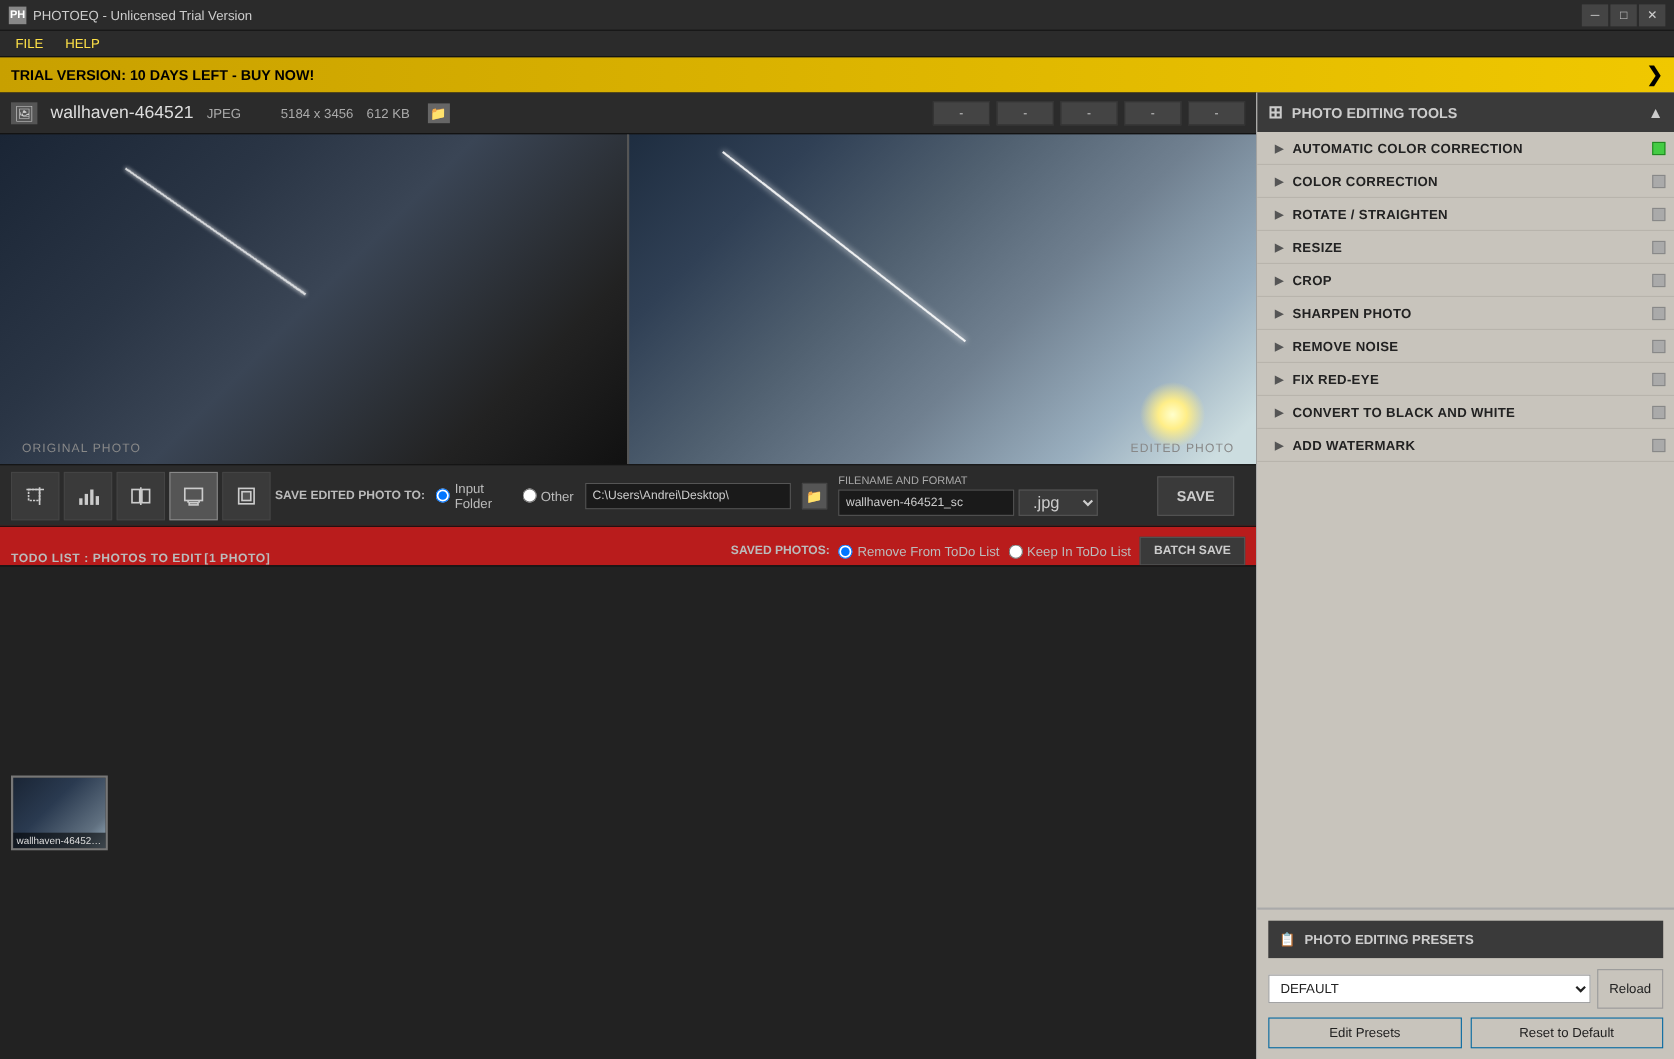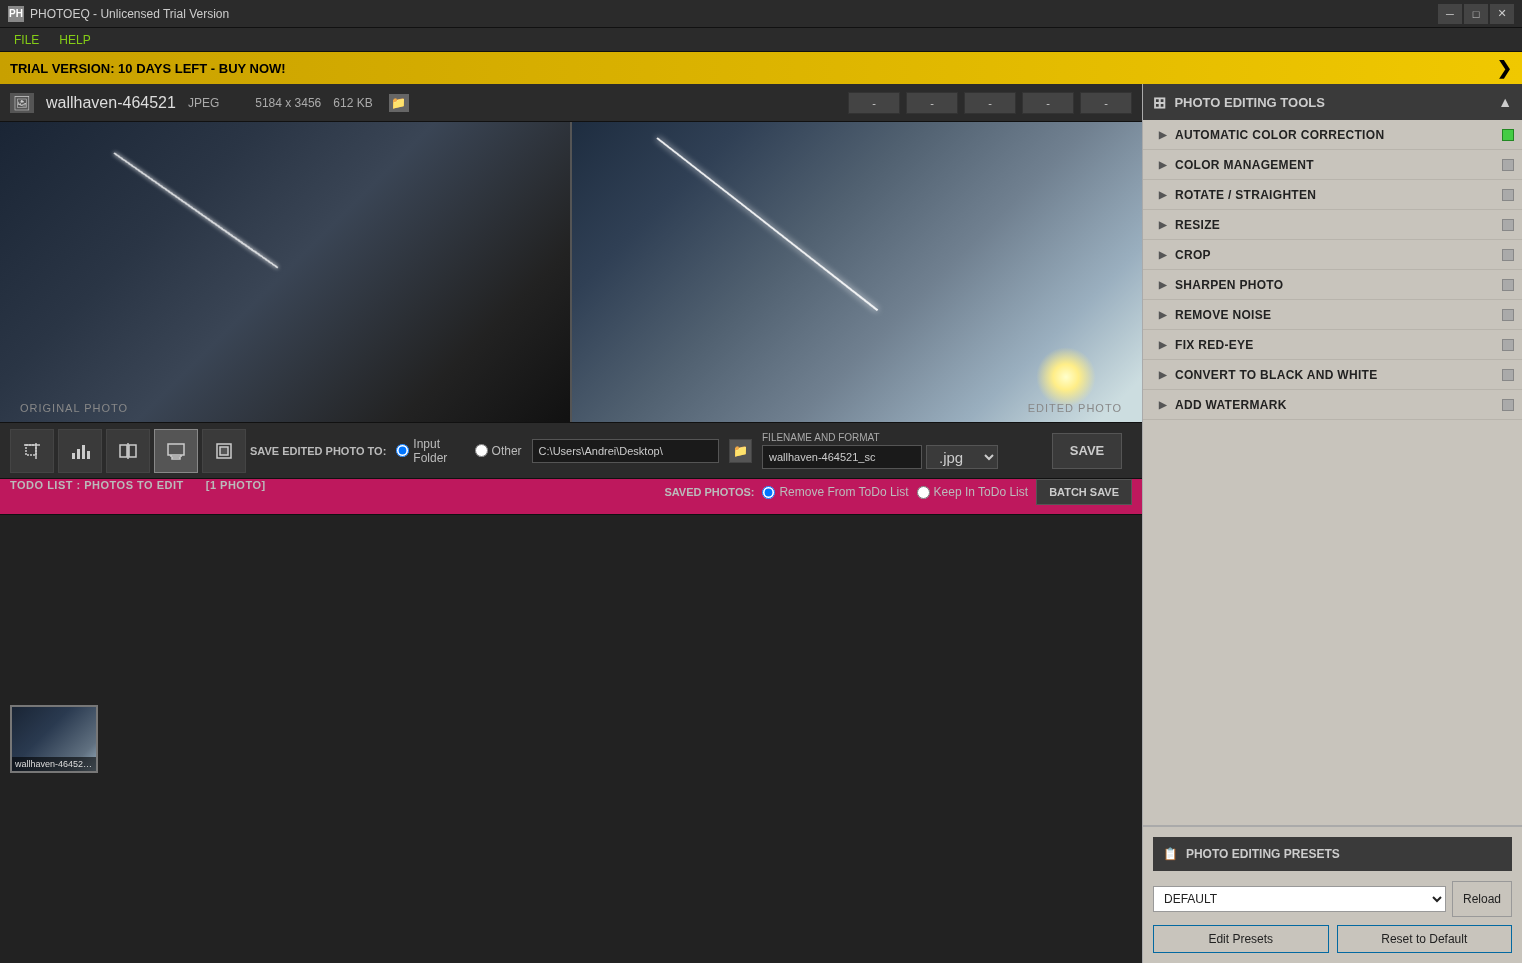--- a/index.html
+++ b/index.html
@@ -22,21 +22,21 @@
 
     
     #menubar {
       background: #2b2b2b;
       height: 24px;
       display: flex;
       align-items: center;
       padding: 0 4px;
       border-bottom: 1px solid #111;
     }
-    #menubar .menu-item { padding: 2px 10px; color: #84cc16; cursor: pointer; font-size: 12px; }
+    #menubar .menu-item { padding: 2px 10px; color: #fde047; cursor: pointer; font-size: 12px; }
 
     
     #trial-banner {
       background: linear-gradient(90deg, #c8a000, #f0c800);
       height: 32px;
       display: flex;
       align-items: center;
       justify-content: space-between;
       padding: 0 10px;
       color: #000;
@@ -167,27 +167,27 @@
     .format-select {
       height: 24px; background: #3a3a3a; border: 1px solid #555; color: #ccc; font-size: 15px; padding: 0 8px;
     }
     .save-btn {
       height: 36px; min-width: 70px; background: #3a3a3a; border: 1px solid #555; color: #ccc; cursor: pointer; font-size: 13px; font-weight: bold; margin-left: 44px;
     }
     .filename-format-group { display: flex; align-items: center; gap: 4px; }
 
     
     #todo-bar {
-      background: #be185d;
+      background: #b91c1c;
       height: 36px;
       display: flex;
-      align-items: flex-start;
+      align-items: flex-end;
       padding: 0 10px;
       border-top: 1px solid #111;
-      gap: 22px;
+      gap: 2px;
     }
     #todo-bar .todo-label { color: #bbb; font-size: 11px; font-weight: bold; letter-spacing: 0.5px; }
     .saved-photos-section { margin-left: auto; display: flex; align-items: center; gap: 8px; }
     .saved-photos-label { color: #bbb; font-size: 11px; font-weight: bold; }
     .batch-save-btn {
       height: 26px; padding: 0 12px; background: #3a3a3a; border: 1px solid #555; color: #ccc; cursor: pointer; font-size: 11px; font-weight: bold;
     }
 
     
     #todo-thumbs {
@@ -475,21 +475,21 @@
         <div id="tools-list">
 
           <div class="tool-item">
             <span class="tool-arrow">▶</span>
             <span>AUTOMATIC COLOR CORRECTION</span>
             <span class="tool-indicator green"></span>
           </div>
 
           <div class="tool-item">
             <span class="tool-arrow">▶</span>
-            <span>COLOR MANAGEMENT</span>
+            <span>COLOR CORRECTION</span>
             <span class="tool-indicator gray"></span>
           </div>
 
           <div class="tool-item">
             <span class="tool-arrow">▶</span>
             <span>ROTATE / STRAIGHTEN</span>
             <span class="tool-indicator gray"></span>
           </div>
 
           <div class="tool-item">

